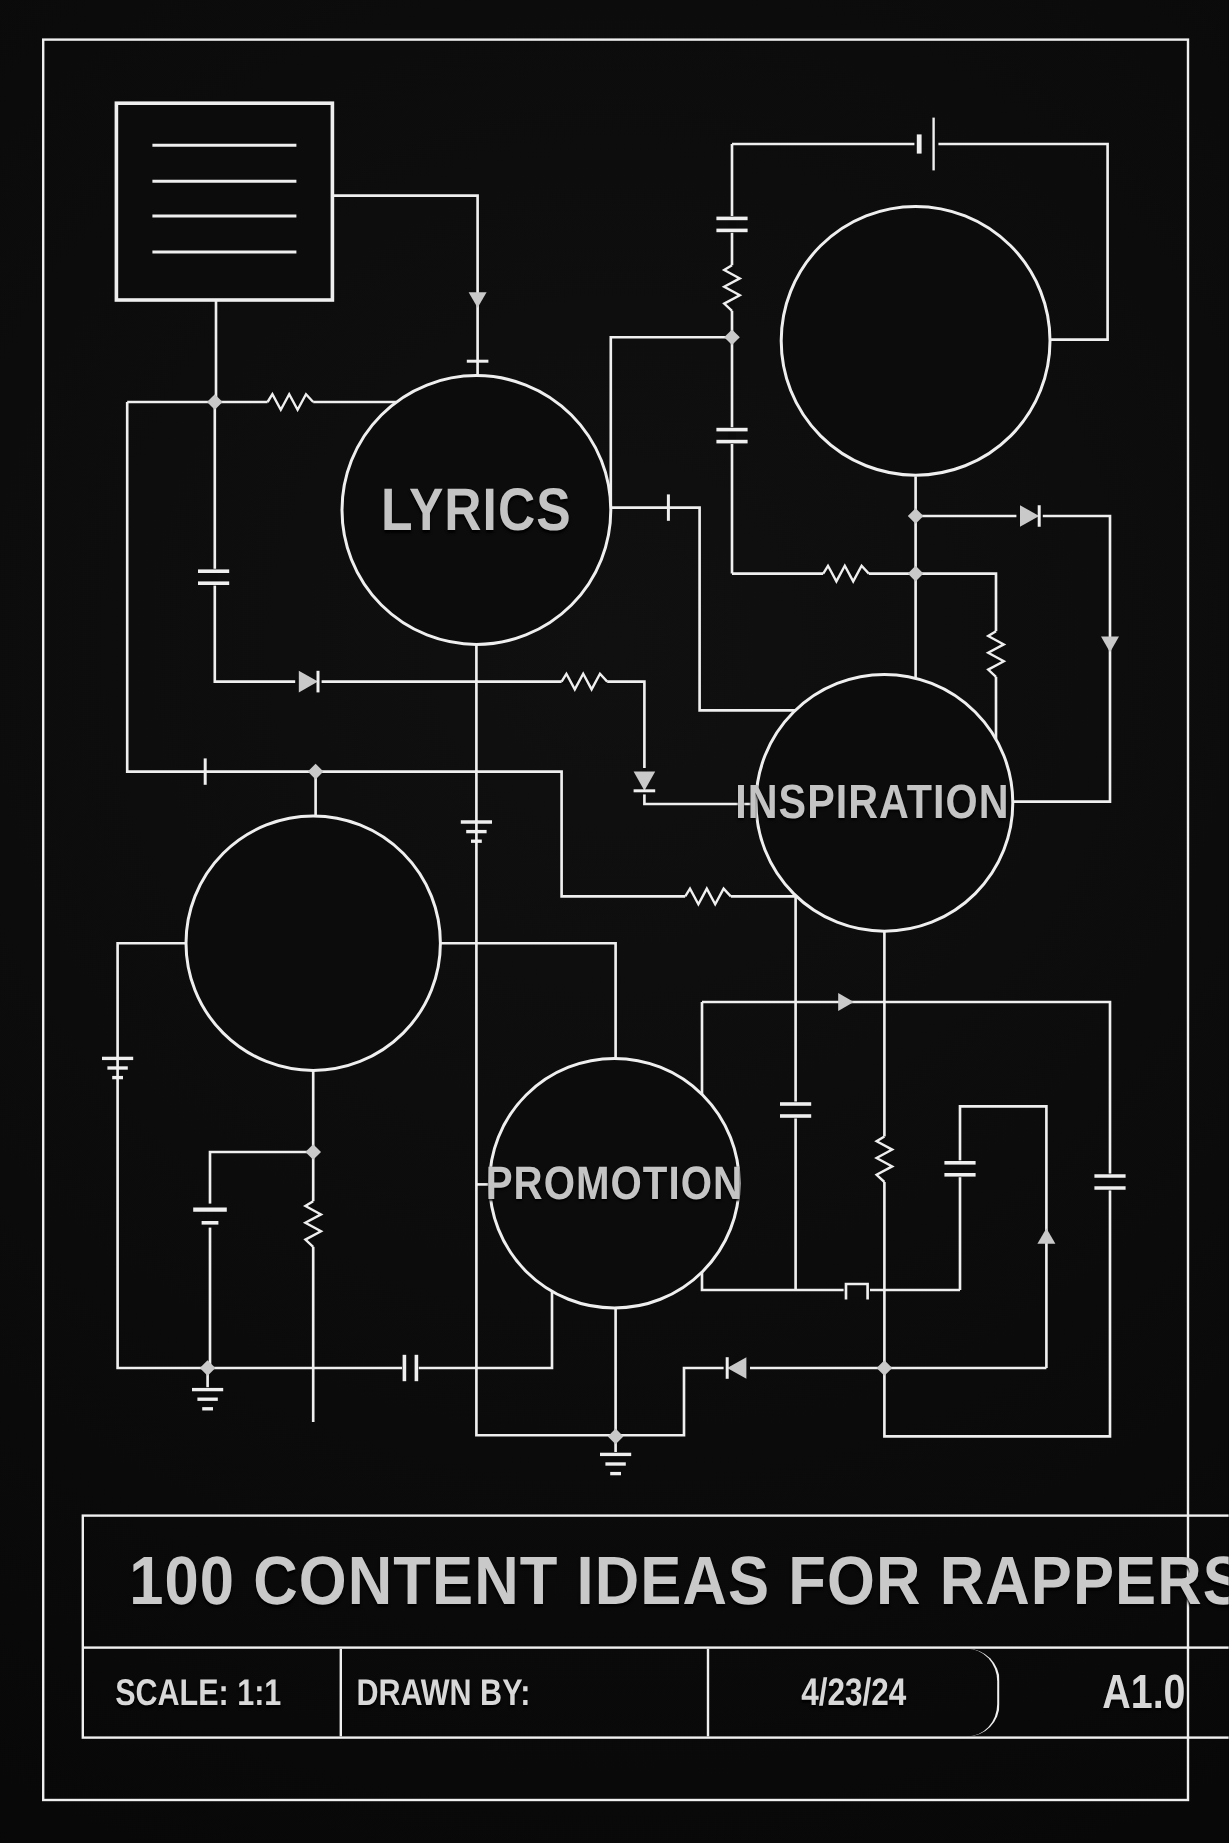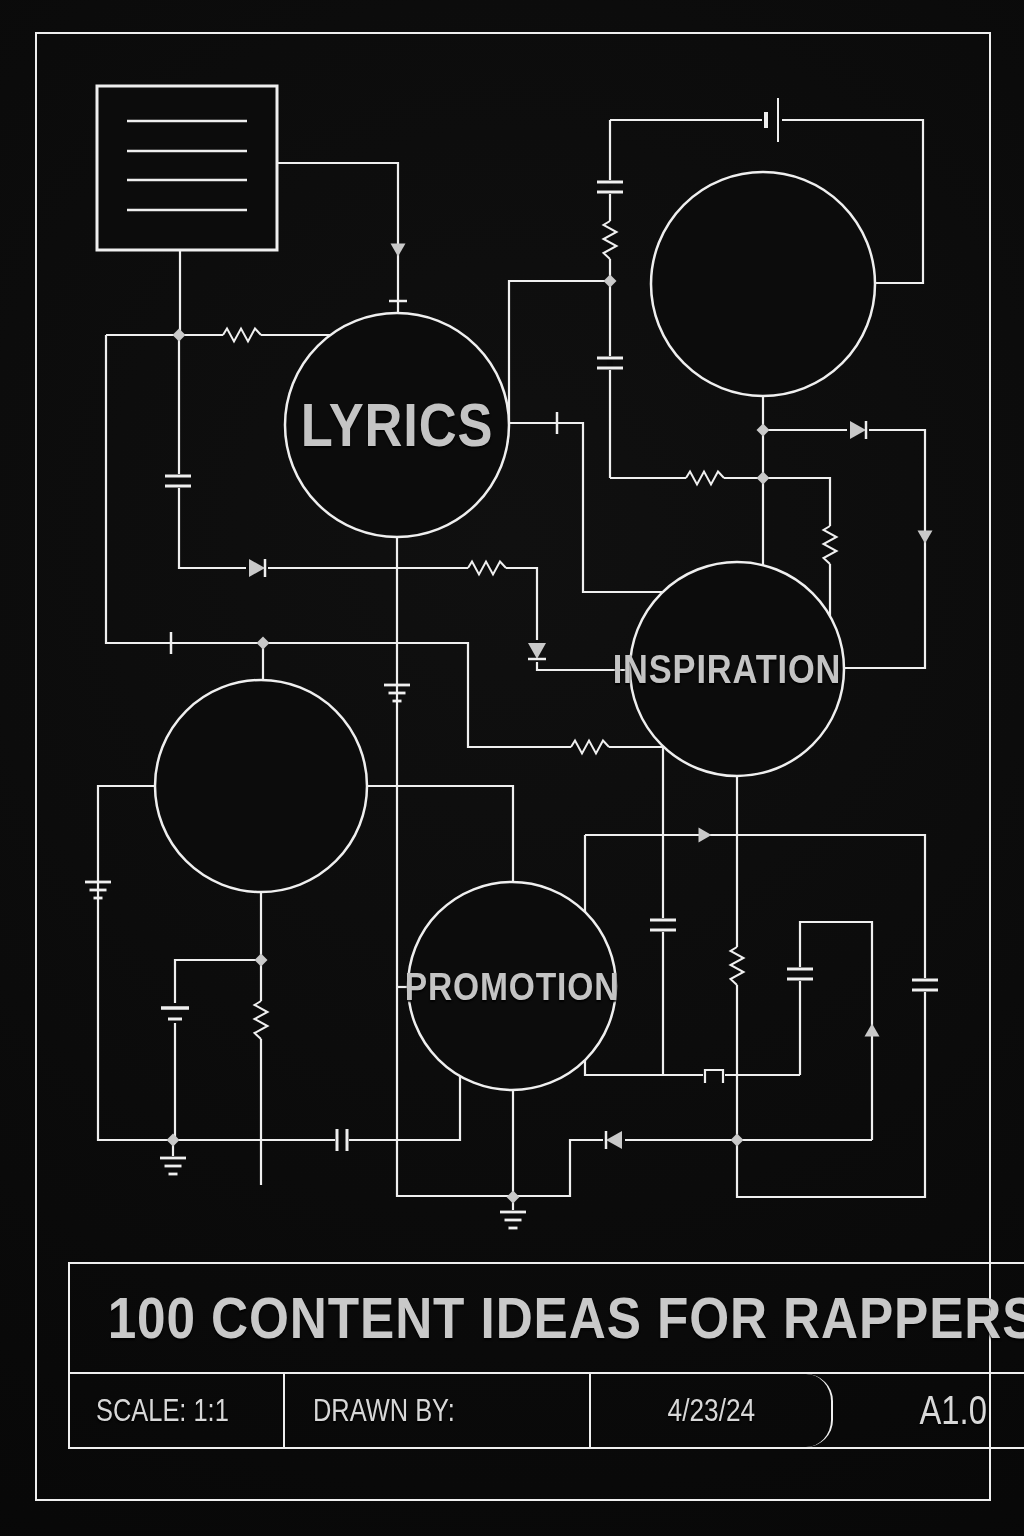--- a/index.html
+++ b/index.html
@@ -11,21 +11,21 @@
   .poster svg { position:absolute; left:0; top:0; }
 
   
   .node-label {
     position:absolute; transform:translate(-50%,-50%);
     color:#c4c4c4; font-weight:bold; text-align:center; white-space:nowrap;
     text-shadow:0 2px 2px rgba(0,0,0,.9), 0 0 1px rgba(0,0,0,.4);
     letter-spacing:1px;
   }
   .node-label .cond { display:block; transform:scaleX(.86); }
-  .nl-lyrics       { left:397px; top:425px; font-size:61px; }
+  .nl-lyrics       { left:397px; top:425px; font-size:50px; }
   .nl-music        { left:763px; top:284px; font-size:41px; line-height:1.12; }
   .nl-inspiration  { left:727px; top:669px; font-size:40px; }
   .nl-listeyle     { left:261px; top:787px; font-size:43px; }
   .nl-promotion    { left:512px; top:987px; font-size:39px; }
 
   
   .title-block {
     position:absolute; left:68px; top:1262px; width:1008px; height:187px;
     border:2px solid #efefef; box-sizing:border-box;
   }
@@ -34,27 +34,27 @@
     display:flex; align-items:center; justify-content:center;
   }
   .tb-title span {
     font-size:57px; font-weight:bold; color:#c9c9c9; white-space:nowrap;
     transform:scaleX(.9); letter-spacing:1px;
     text-shadow:0 2px 2px rgba(0,0,0,.9);
   }
   .tb-row { display:flex; height:73px; }
   .tb-cell {
     box-sizing:border-box; border-right:2px solid #efefef;
-    display:flex; align-items:center; color:#d8d8d8; overflow:hidden;
+    display:flex; align-items:center; color:#d8d8d8; overflow:hidden;font-weight:bold;
   }
   .tb-cell:last-child { border-right:none; }
   .tb-cell span { white-space:nowrap; transform:scaleX(.82); transform-origin:left center;
     text-shadow:0 2px 2px rgba(0,0,0,.9); }
   .tb-c1 { width:215px; padding-left:26px; font-size:31px; }
-  .tb-c2 { width:306px; padding-left:28px; font-size:31px; }
+  .tb-c2 { width:306px; padding-left:12px; font-size:31px; }
   .tb-c3 { width:242px; justify-content:center; font-size:32px;border-radius:27px; }
   .tb-c4 { flex:1; justify-content:center; font-size:40px; }
   .tb-c3 span, .tb-c4 span { transform-origin:center center; }
 </style>
 </head>
 <body>
 
 <div class="poster">
 
   <svg id="schematic" width="1024" height="1536" viewBox="0 0 1024 1536">

